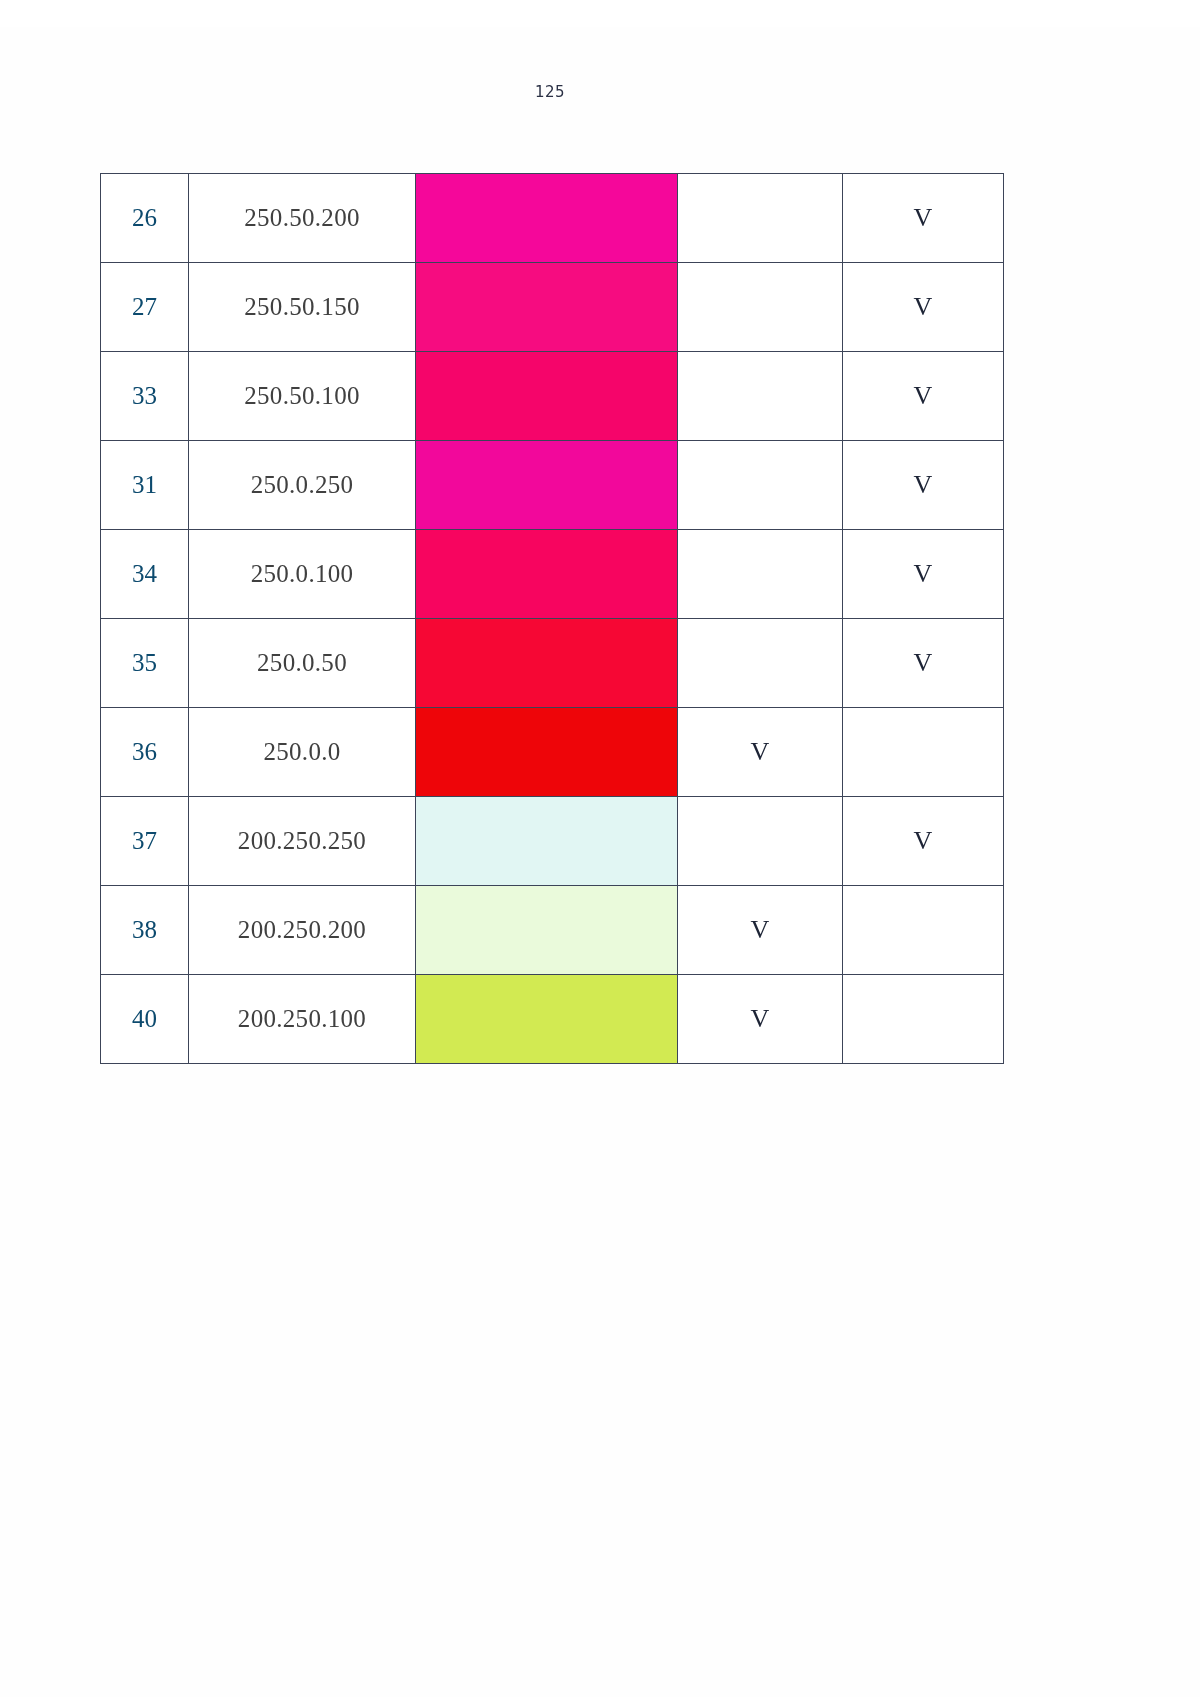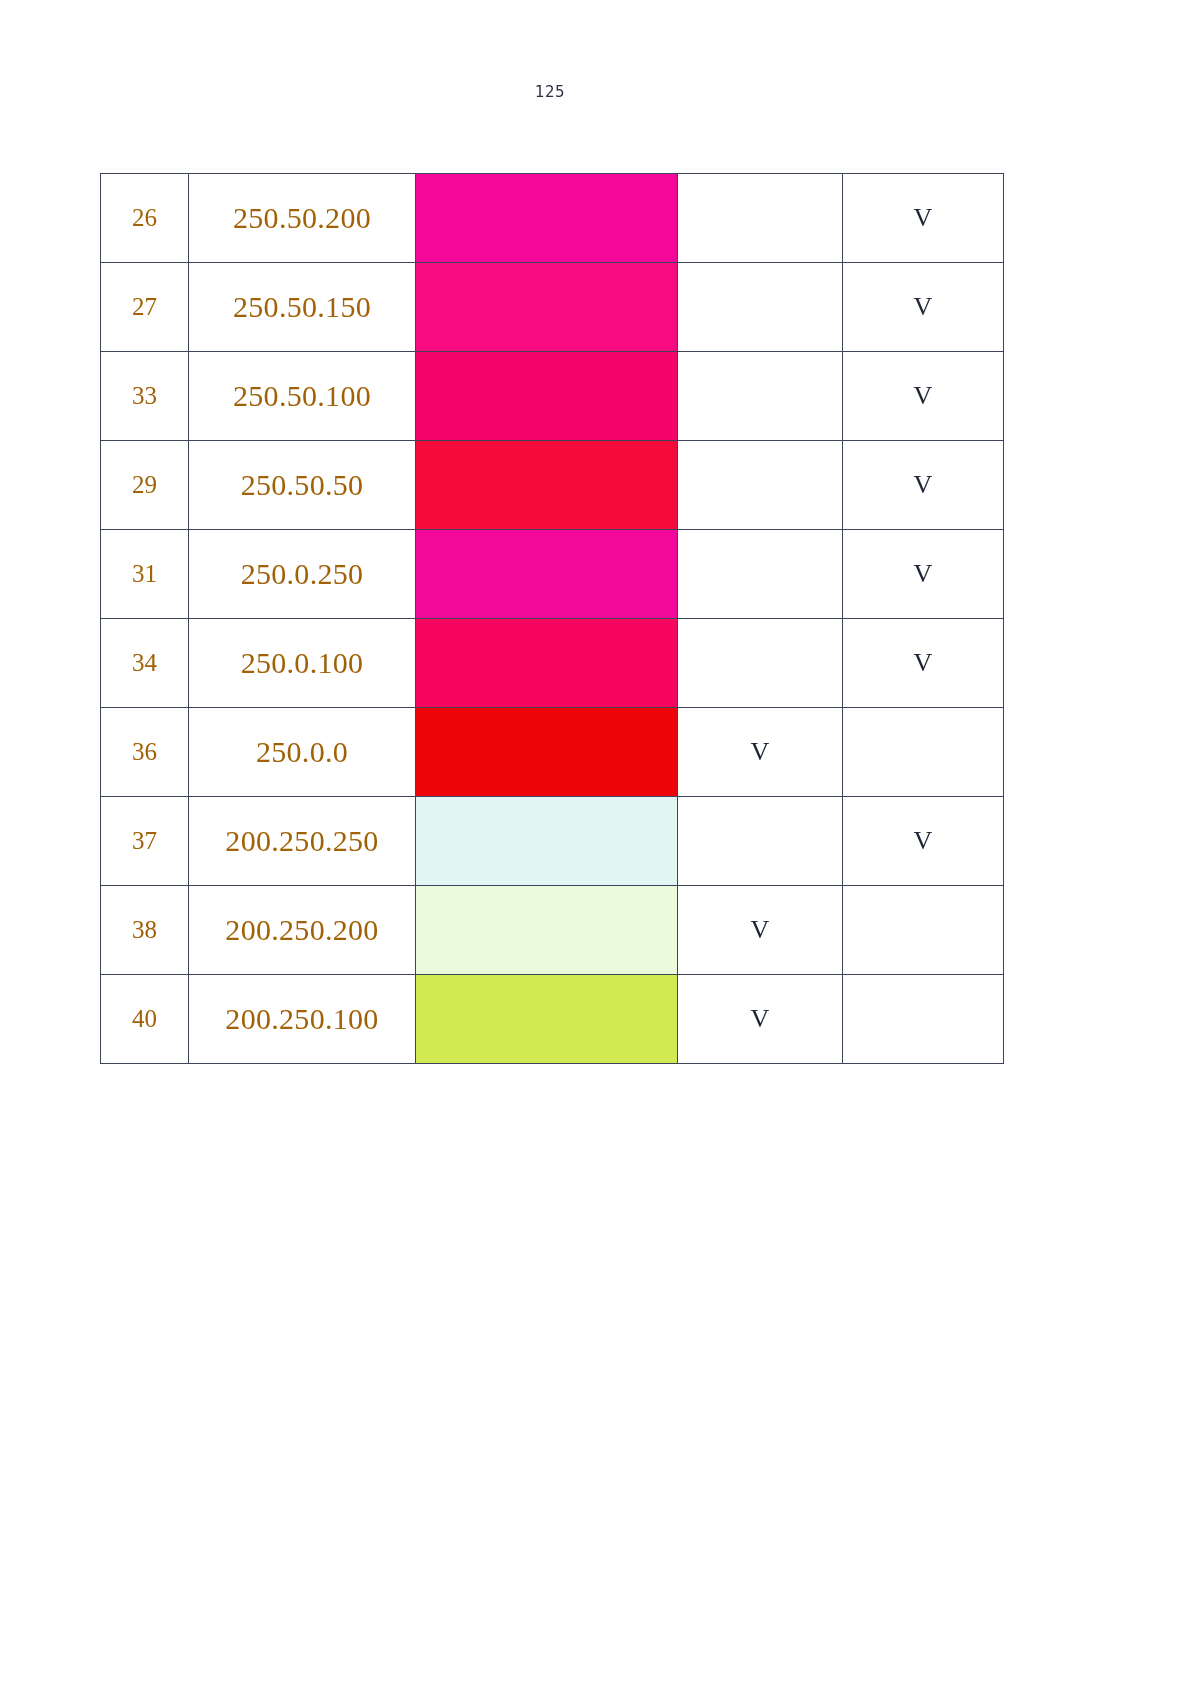--- a/index.html
+++ b/index.html
@@ -60,25 +60,25 @@
 
   
   col.c-index   { width: 88px; }
   col.c-code    { width: 227px; }
   col.c-swatch  { width: 262px; }
   col.c-mark4   { width: 165px; }
   col.c-mark5   { width: 161px; }
 
   td.idx {
     font-size: 25px;
-    color: #a16207;
+    color: #0c4a6e;
   }
   td.code {
-    font-size: 30px;
-    color: #a16207;
+    font-size: 25px;
+    color: #404040;
     letter-spacing: 0.3px;
   }
   td.swatch {
     padding: 0;
   }
   .swatch-fill {
     display: block;
     width: 100%;
     height: 88px;
   }
@@ -157,42 +157,42 @@
           <tr>
             <td class="idx">33</td>
             <td class="code">250.50.100</td>
             <td class="swatch">
               <span class="swatch-fill" style="background: rgb(245, 5, 106);"></span>
             </td>
             <td class="mark"></td>
             <td class="mark">V</td>
           </tr>
           <tr>
-            <td class="idx">29</td>
-            <td class="code">250.50.50</td>
-            <td class="swatch">
-              <span class="swatch-fill" style="background: rgb(245, 10, 60);"></span>
-            </td>
-            <td class="mark"></td>
-            <td class="mark">V</td>
-          </tr>
-          <tr>
             <td class="idx">31</td>
             <td class="code">250.0.250</td>
             <td class="swatch">
               <span class="swatch-fill" style="background: rgb(242, 8, 155);"></span>
             </td>
             <td class="mark"></td>
             <td class="mark">V</td>
           </tr>
           <tr>
             <td class="idx">34</td>
             <td class="code">250.0.100</td>
             <td class="swatch">
               <span class="swatch-fill" style="background: rgb(247, 5, 95);"></span>
+            </td>
+            <td class="mark"></td>
+            <td class="mark">V</td>
+          </tr>
+          <tr>
+            <td class="idx">35</td>
+            <td class="code">250.0.50</td>
+            <td class="swatch">
+              <span class="swatch-fill" style="background: rgb(246, 7, 52);"></span>
             </td>
             <td class="mark"></td>
             <td class="mark">V</td>
           </tr>
           <tr>
             <td class="idx">36</td>
             <td class="code">250.0.0</td>
             <td class="swatch">
               <span class="swatch-fill" style="background: rgb(238, 5, 9);"></span>
             </td>

